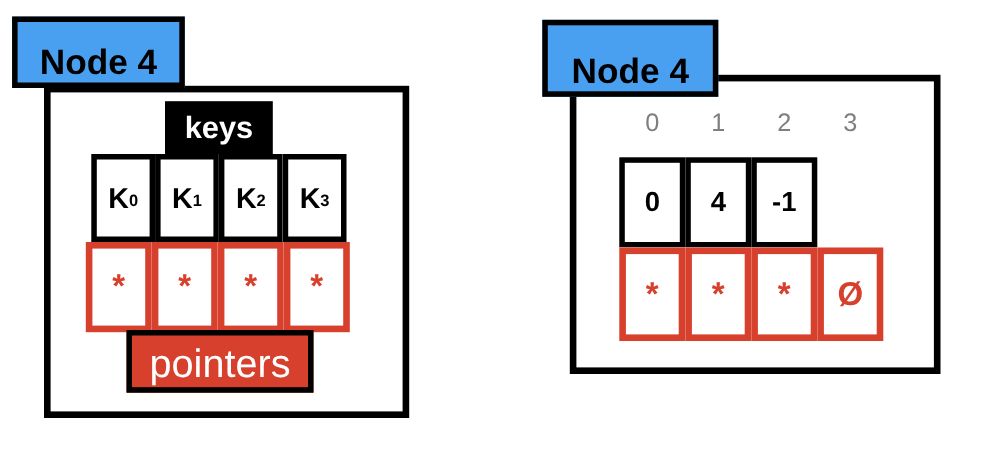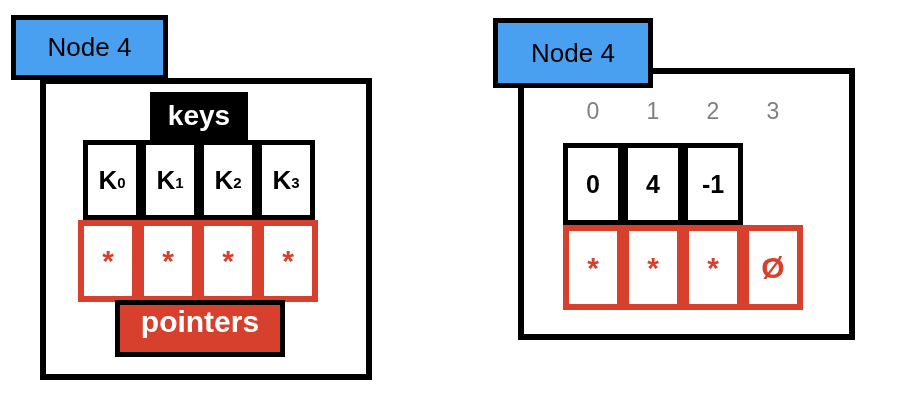--- a/index.html
+++ b/index.html
@@ -26,24 +26,24 @@
   
   .outer-box {
     border: 6px solid var(--ink-black);
     background: transparent;
     z-index: 1;
   }
   .node-label {
     background: var(--node-label-blue);
     border: 5px solid var(--ink-black);
     color: var(--ink-black);
-    font-weight: normal;
-    font-size: 26px;
+    font-weight: bold;
+    font-size: 32px;
     display: flex;
-    align-items: center;
+    align-items: flex-end;
     justify-content: center;
     z-index: 4;
   }
   .cell-row { display: flex; z-index: 2; }
   .cell {
     display: flex;
     align-items: center;
     justify-content: center;
     background: var(--paper-white);
   }
@@ -78,22 +78,22 @@
     display: flex; align-items: center; justify-content: center;
     z-index: 3;
   }
   .l-keyrow { left: 83px; top: 140px; }
   .l-ptrrow { left: 78px; top: 220px; }
   .l-ptr-cell { height: 82px; }
   .l-pointers-banner {
     left: 115px; top: 300px; width: 170px; height: 57px;
     background: var(--pointer-red); color: #ffffff;
     border: 5px solid var(--ink-black);
-    font-size: 30px; font-weight: bold;
-    display: flex; align-items: flex-start; justify-content: center;
+    font-size: 36px; font-weight: normal;
+    display: flex; align-items: flex-end; justify-content: center;
     z-index: 3;
   }
 
   
   .r-outer { left: 518px; top: 68px; width: 337px; height: 272px; }
   .r-label { left: 493px; top: 18px; width: 160px; height: 70px; }
   .r-indexrow { left: 563px; top: 98px; width: 240px; height: 28px; z-index: 2; display: flex; }
   .index-num {
     width: 60px; text-align: center;
     color: var(--index-gray);

